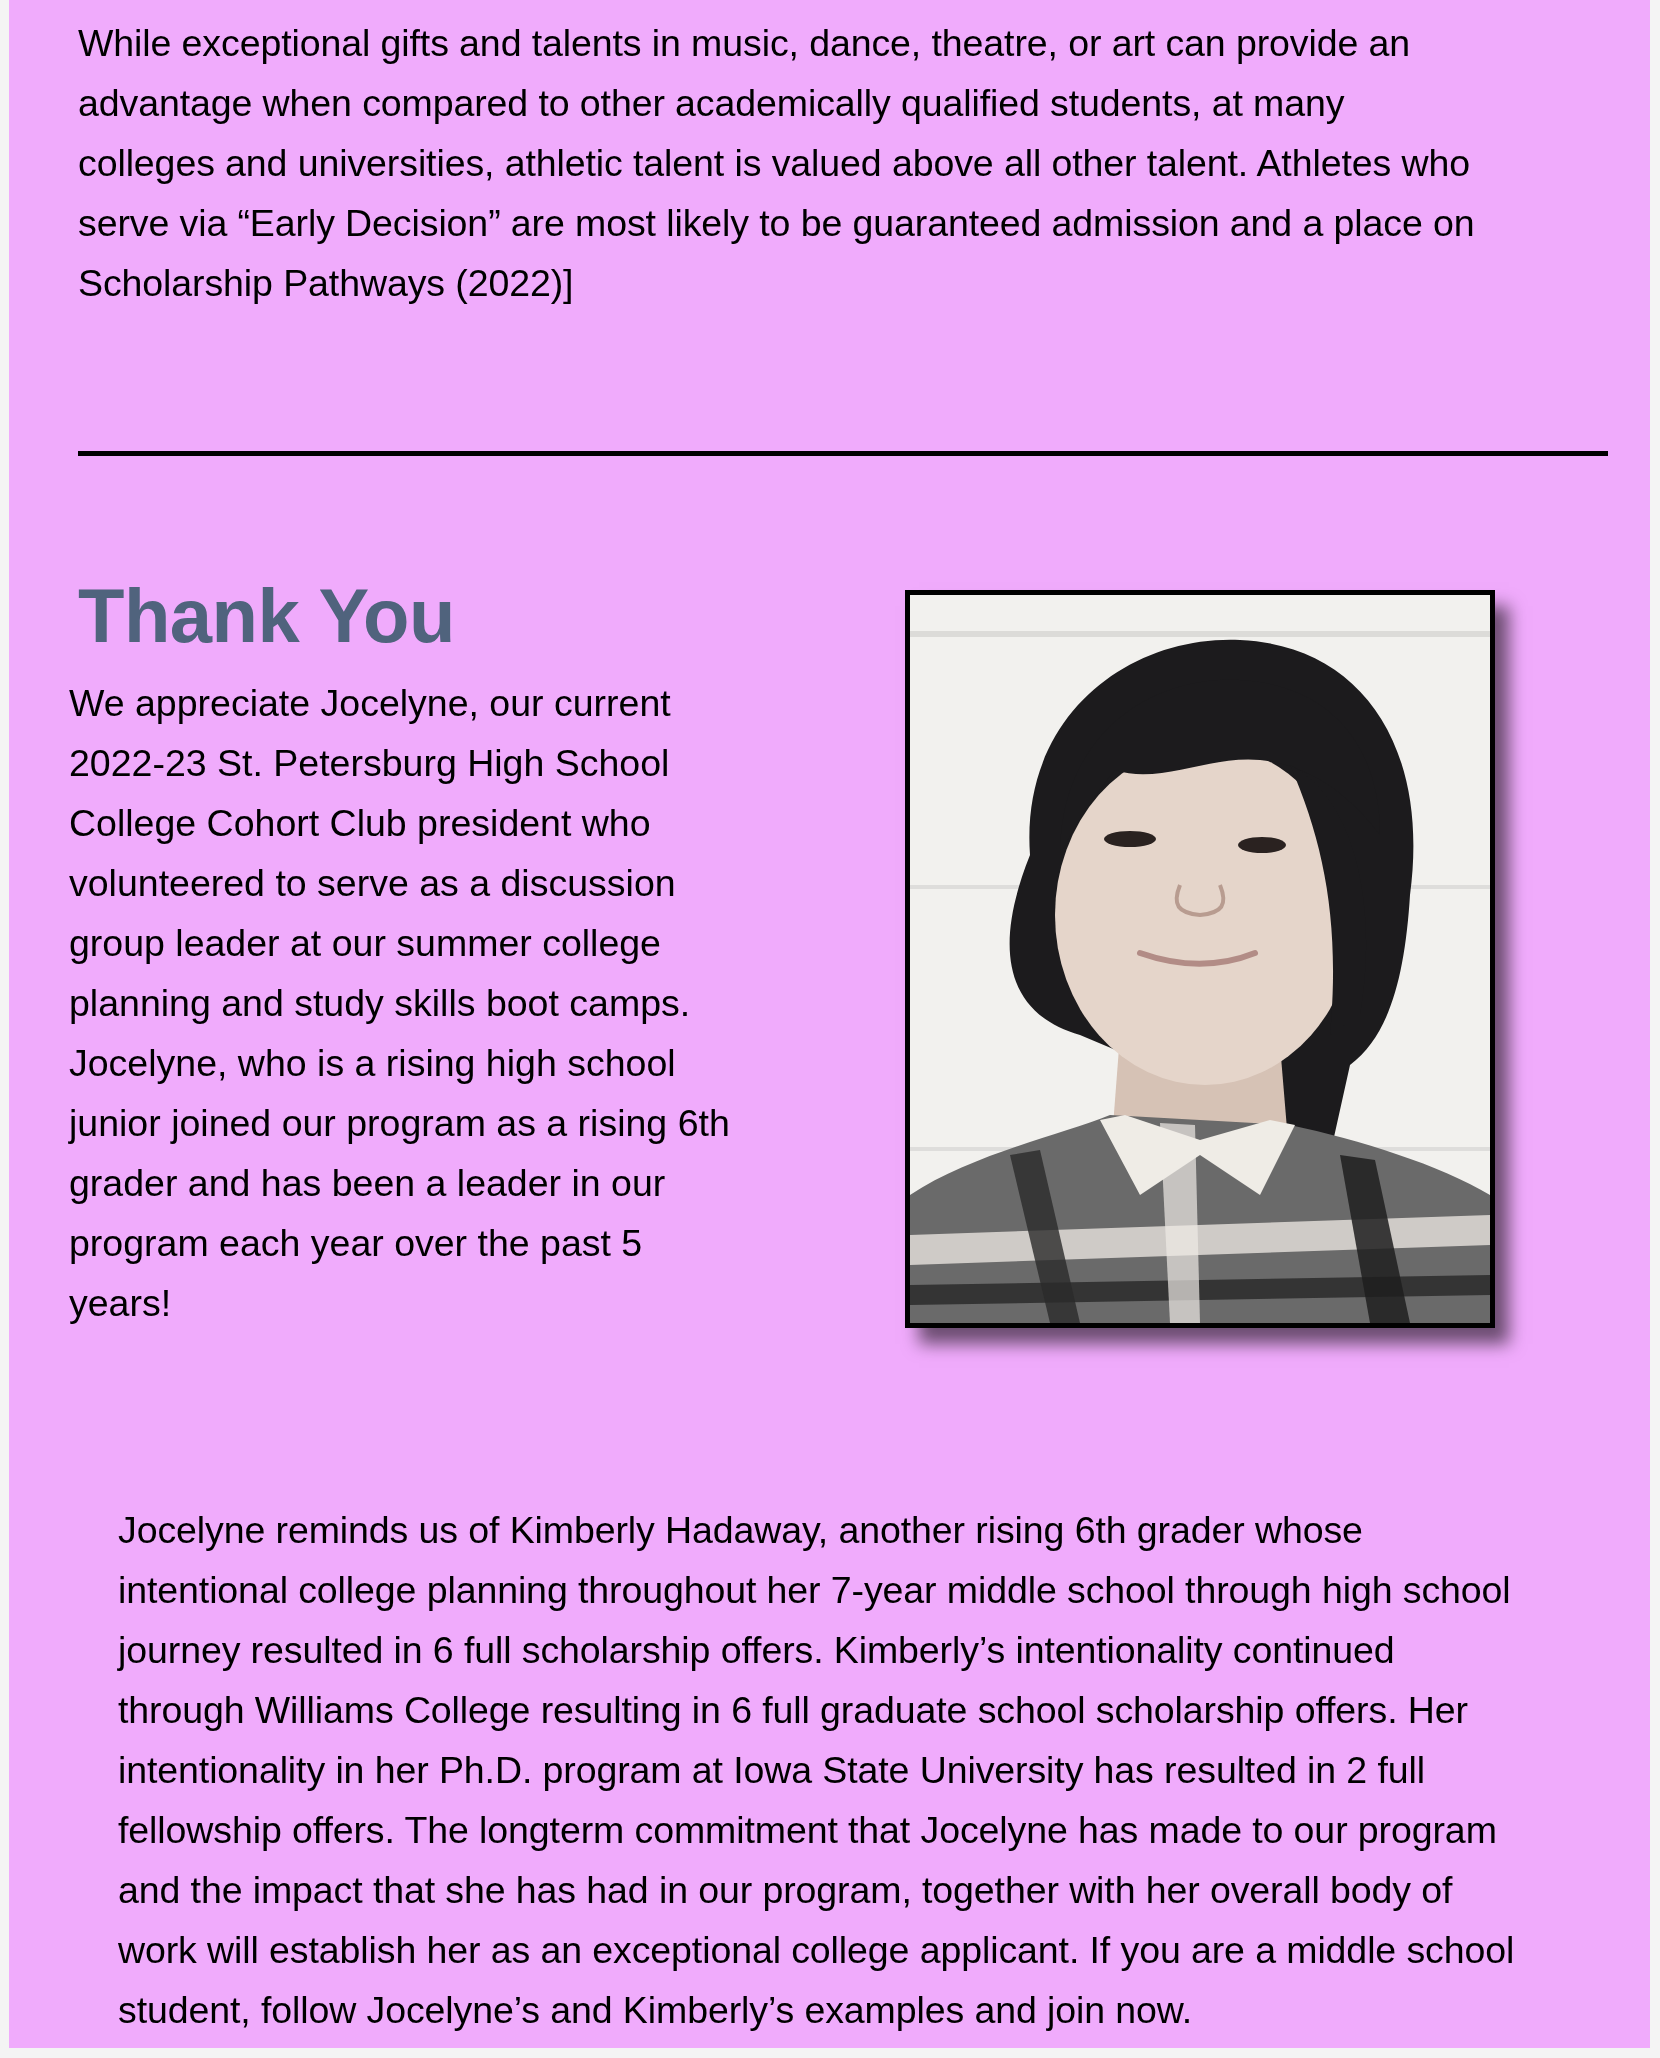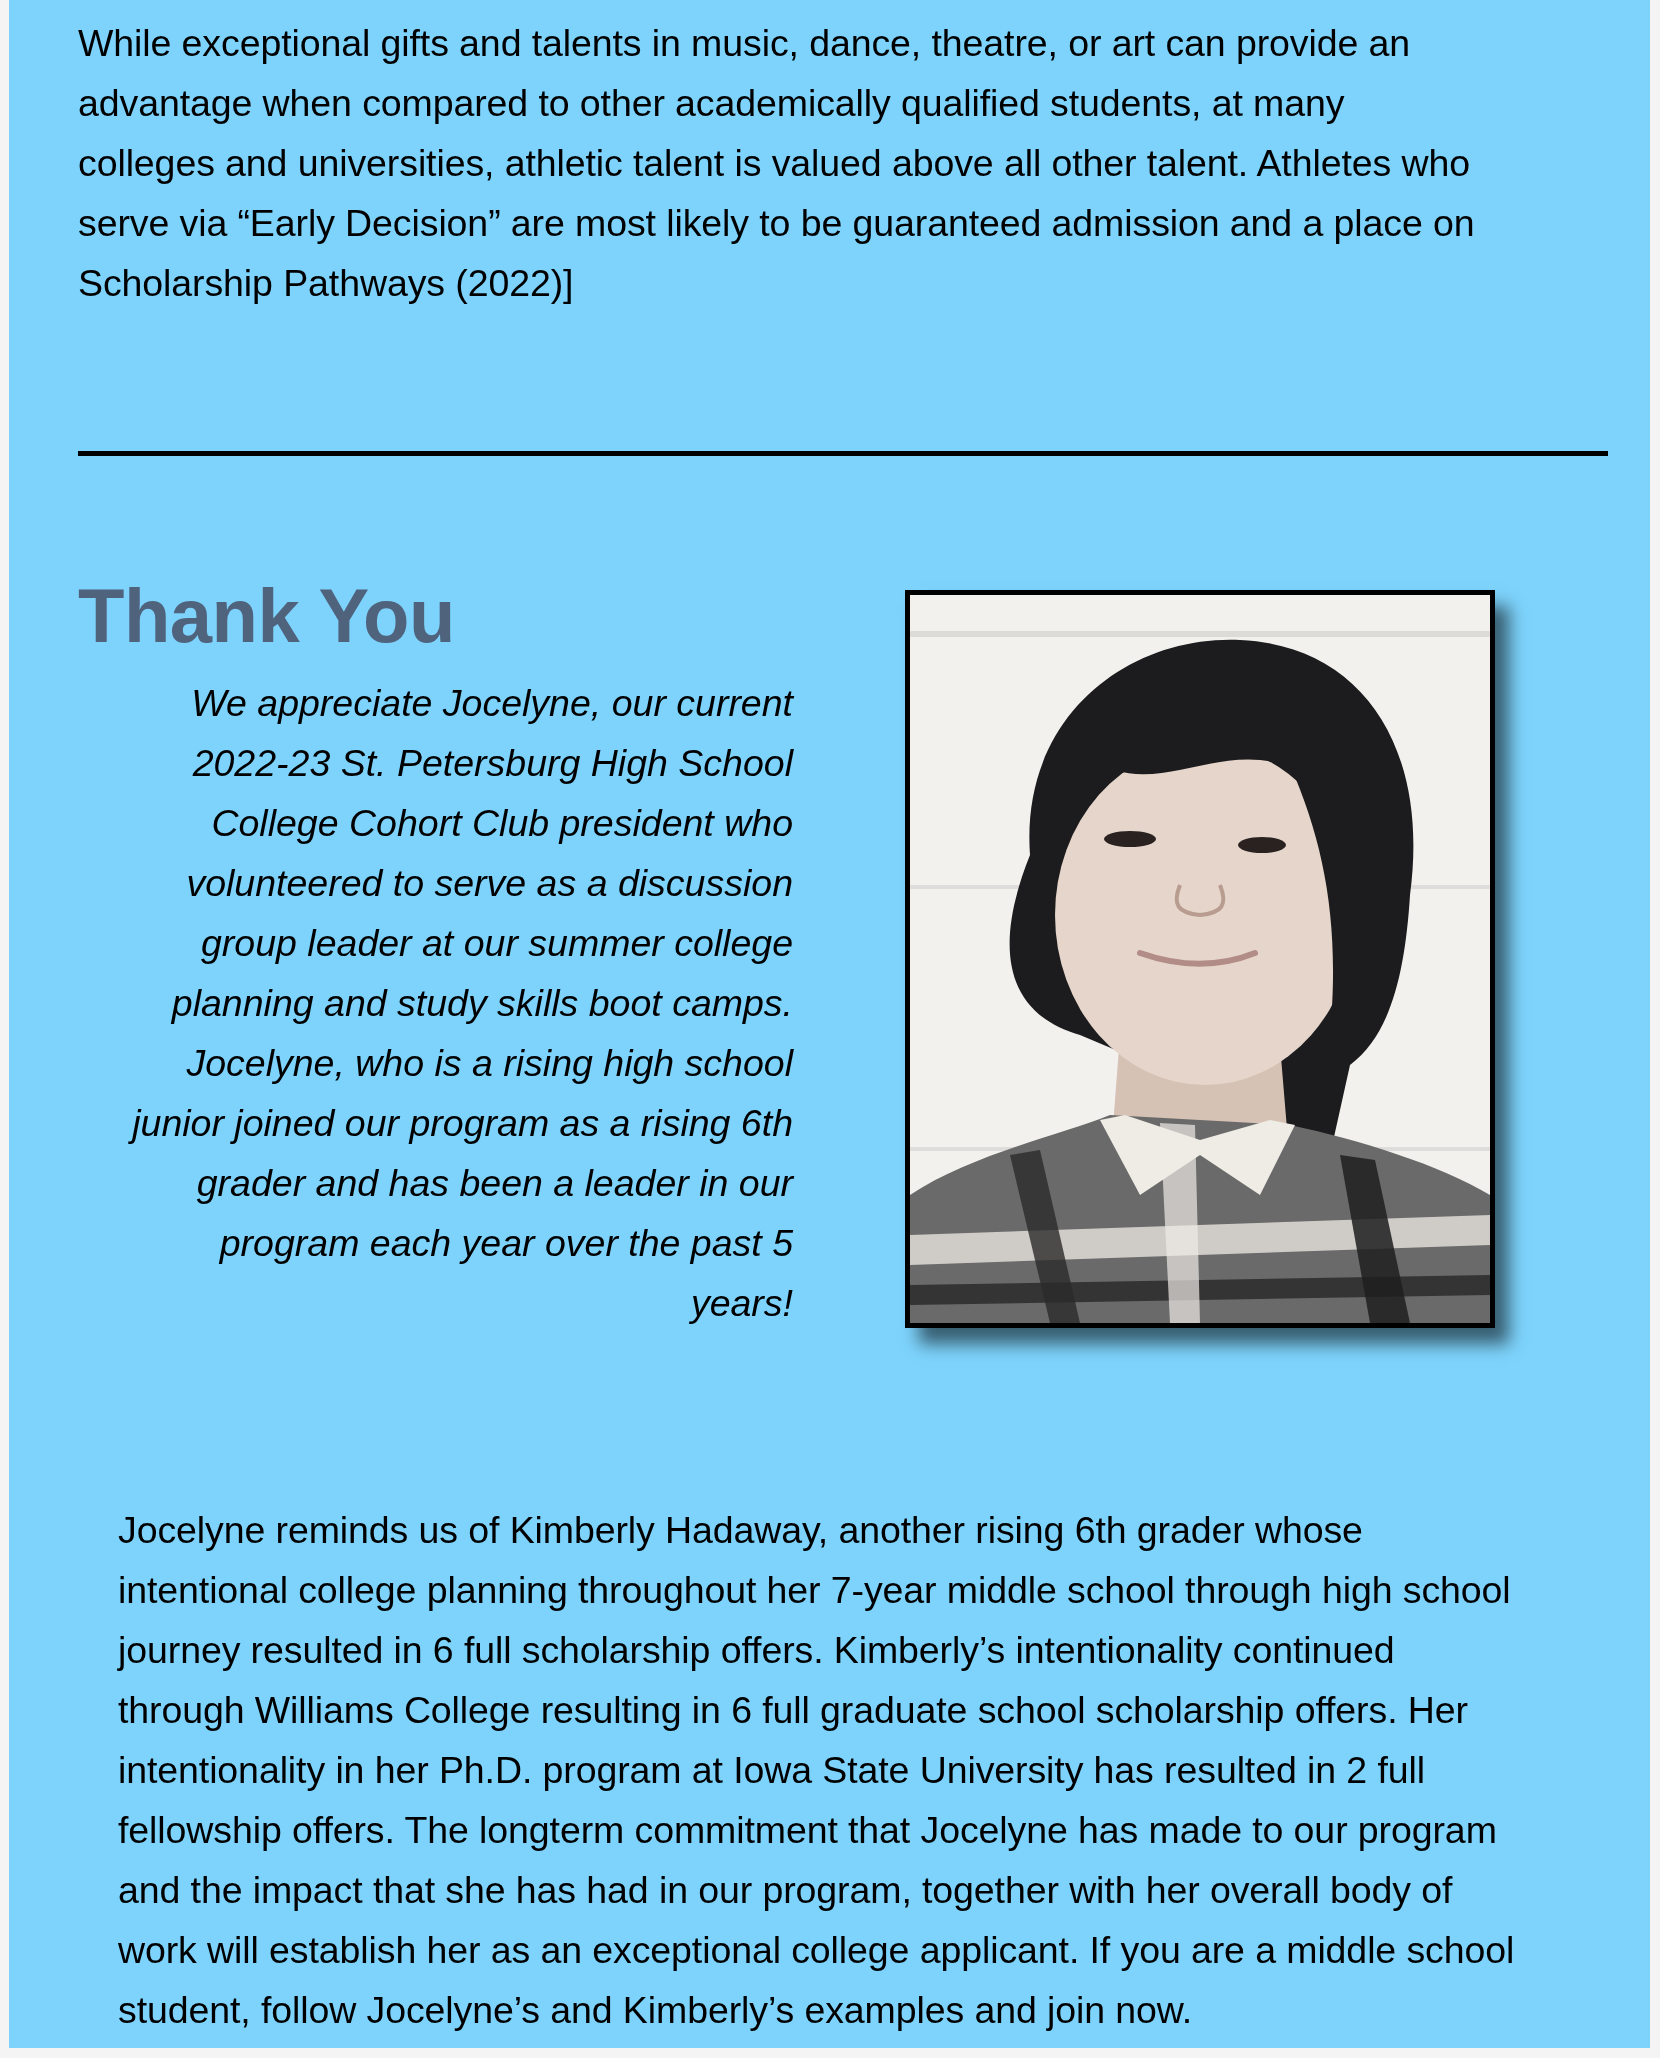--- a/index.html
+++ b/index.html
@@ -14,21 +14,21 @@
       overflow: hidden;
       font-family: "Liberation Sans", sans-serif;
       color: #000;
     }
     .page {
       position: absolute;
       left: 9px;
       top: 0;
       width: 1641px;
       height: 2048px;
-      background: #7dd3fc;
+      background: #f0abfc;
     }
     .para {
       position: absolute;
       left: 69px;
       width: 1540px;
       font-size: 37.5px;
       line-height: 60px;
       margin: 0;
       letter-spacing: -0.1px;
     }
@@ -55,25 +55,24 @@
       color: #50637d;
       line-height: 90px;
       margin: 0;
       letter-spacing: -0.5px;
     }
     .thanks-body {
       position: absolute;
       left: 60px;
       top: 673px;
       width: 724px;
-      text-align: right;
+      text-align: left;
       font-size: 37.5px;
       line-height: 60px;
       margin: 0;
-      font-style: italic;
     }
     .thanks-body span.line {
       display: block;
       white-space: nowrap;
     }
     .photo-frame {
       position: absolute;
       left: 896px;
       top: 590px;
       width: 580px;

